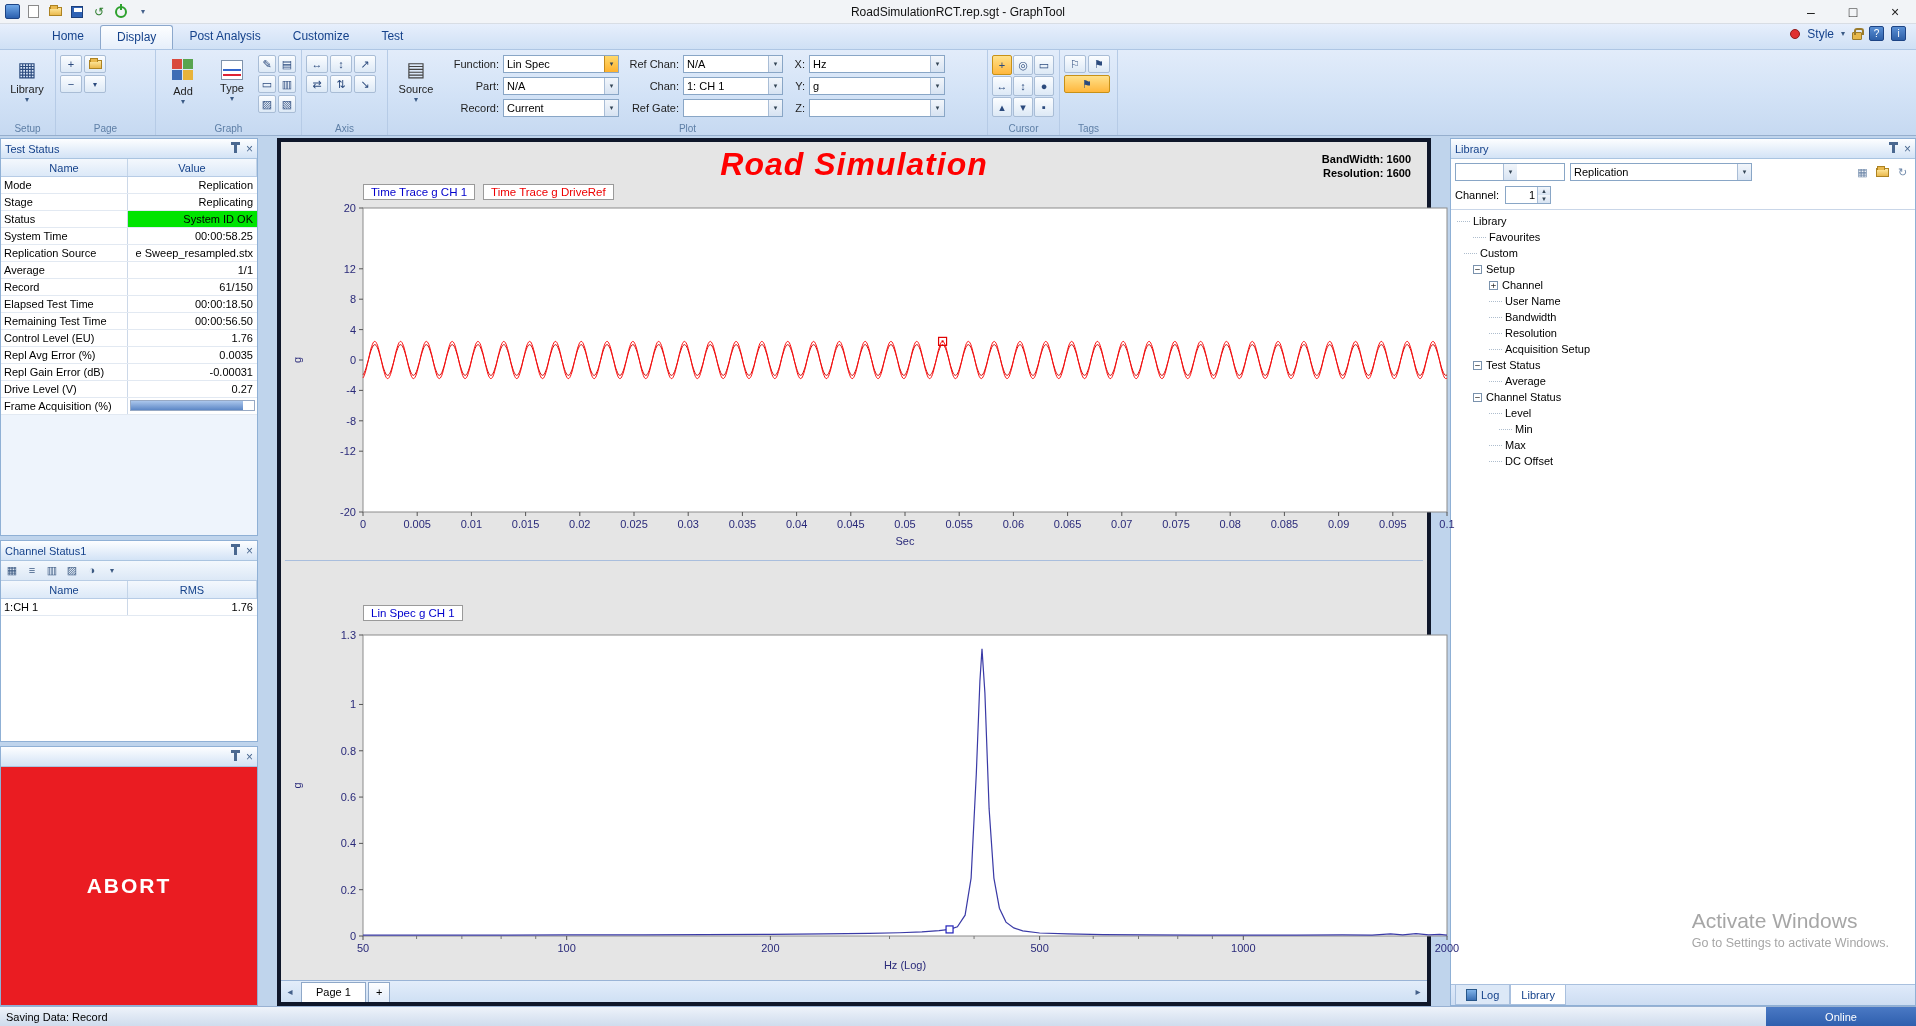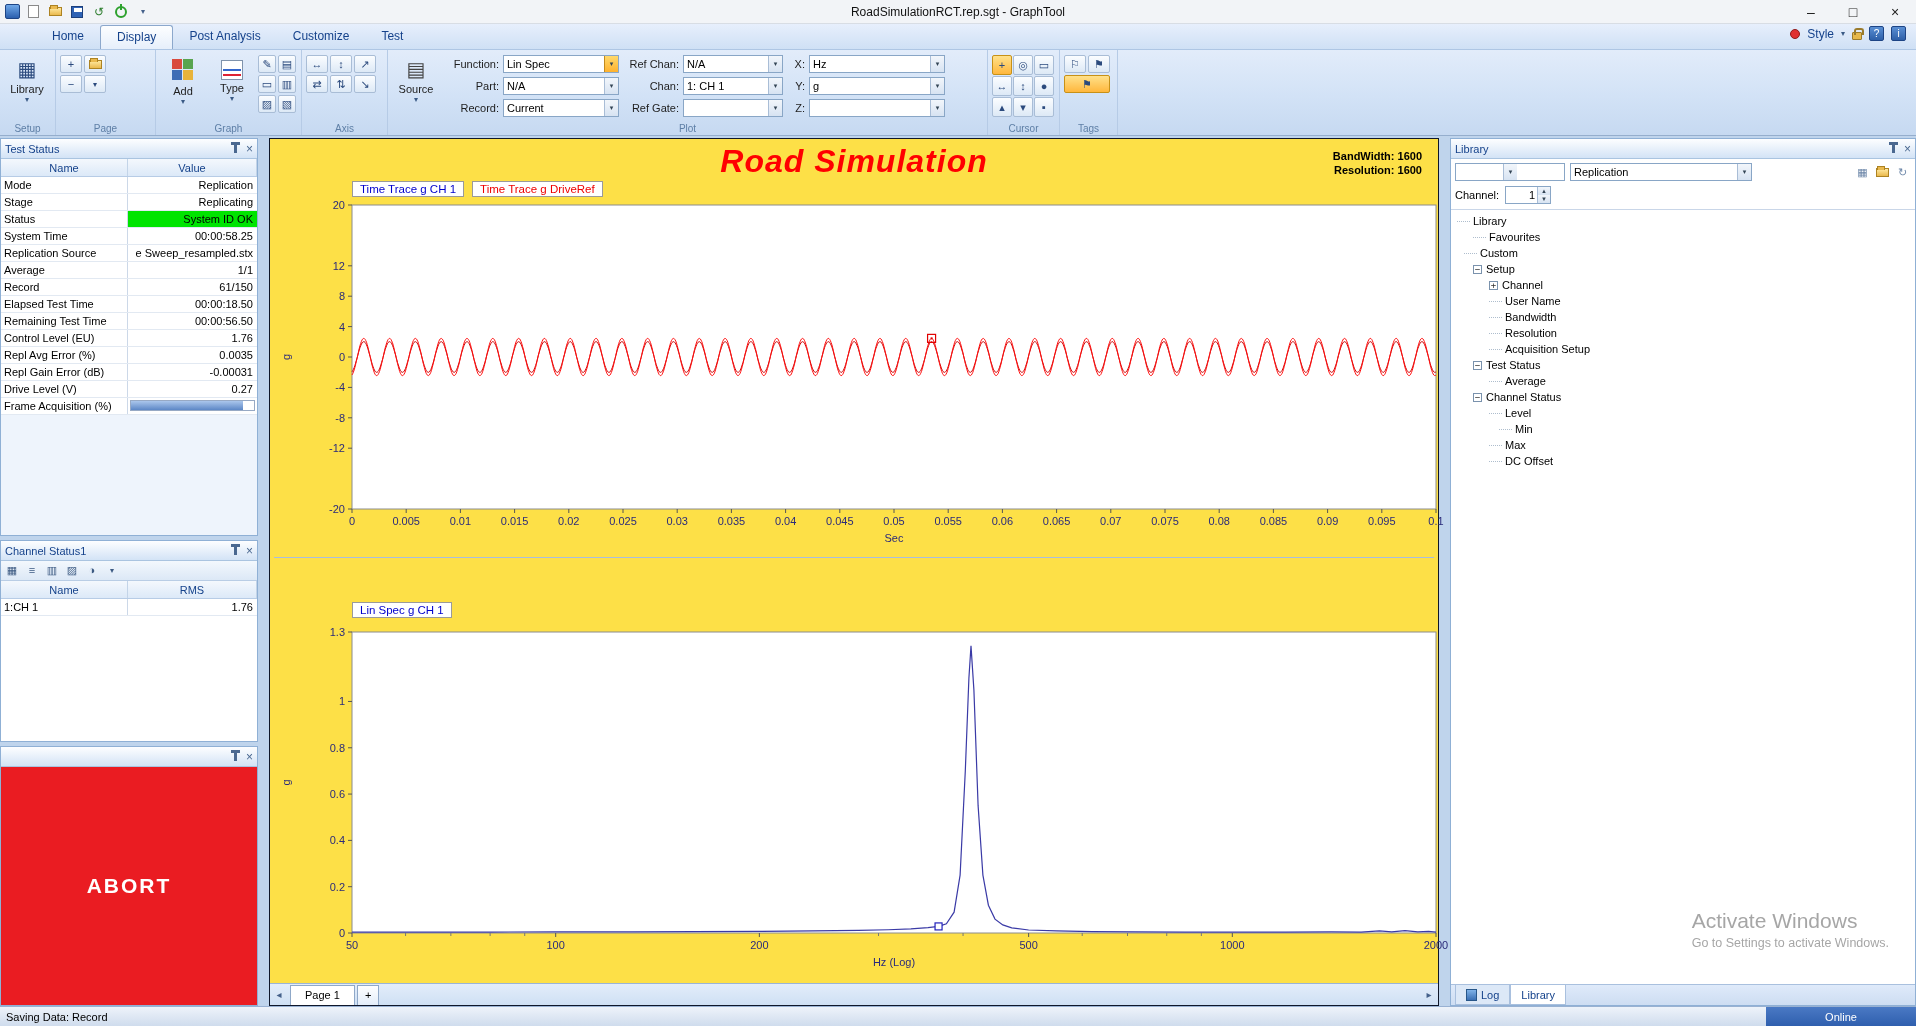--- a/index.html
+++ b/index.html
@@ -81,21 +81,21 @@
   .kv-name { width:127px; flex:none; padding:2px 3px; border-right:1px solid #ccd8e8; white-space:nowrap; overflow:hidden; }
   .kv-val { flex:1; padding:2px 4px; text-align:right; white-space:nowrap; overflow:hidden; }
   .pbar { margin:2px 2px; height:11px; flex:1; border:1px solid #97a9c4; background:#fff; }
   .pfill { height:100%; background:linear-gradient(#aac6ec,#5d87c6); }
   .cs-toolbar { height:20px; flex:none; display:flex; gap:2px; padding:1px 2px; background:linear-gradient(#f3f8fd,#dce8f6); border-bottom:1px solid #b9cde5; }
   .tbtn { width:18px; height:16px; border:1px solid transparent; color:#3c5a82; font-size:11px; display:flex; align-items:center; justify-content:center; }
   .abort-body { flex:1; background:#ea1c22; display:flex; align-items:center; justify-content:center; }
   .abort-text { color:#fff; font-size:21px; font-weight:bold; letter-spacing:2px; }
 
   
-  .center { flex:1; position:relative; background:#fde047; border:1px solid #0f172a; margin:0 11px; }
+  .center { flex:1; position:relative; background:#e5e5e5; border:4px solid #0f172a; margin:0 19px; }
   .charts { position:absolute; top:0; left:0; right:0; bottom:22px; }
   .chart-box { position:absolute; left:4px; right:4px; }
   .chart-top { top:2px; height:412px; }
   .chart-bottom { top:418px; bottom:2px; border-top:1px solid #a9bedd; }
   .chart-title { position:absolute; top:2px; left:0; right:0; text-align:center; font-size:32px; font-weight:bold; font-style:italic; color:#ff0000; letter-spacing:1px; }
   .bw-info { position:absolute; top:8px; right:12px; text-align:right; font-weight:bold; line-height:14px; color:#000; }
   .trace-tabs { position:absolute; left:78px; top:40px; display:flex; gap:8px; }
   .trace-tab { background:#fff; border:1px solid #9a9a9a; padding:1px 7px; font-size:11.5px; white-space:nowrap; }
   .cursor-read { position:absolute; left:94px; font-size:11px; white-space:nowrap; }
   .plot-host { position:absolute; left:0; right:0; bottom:0; }

